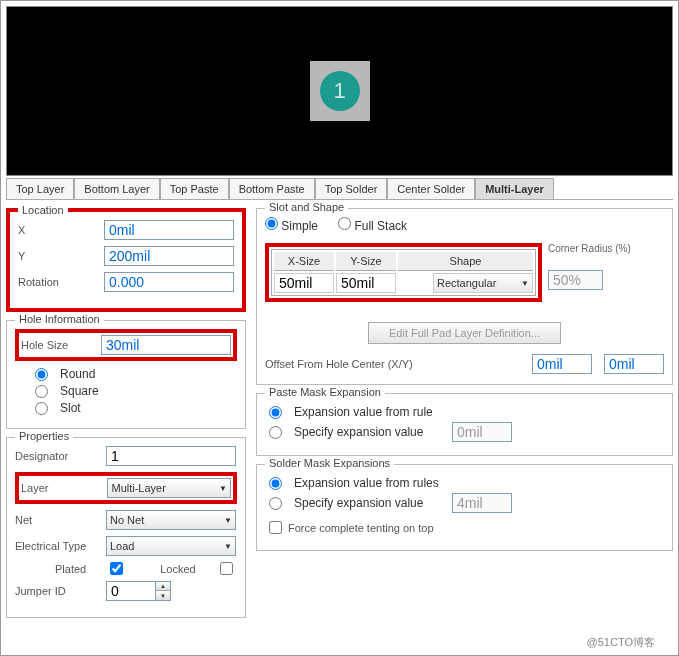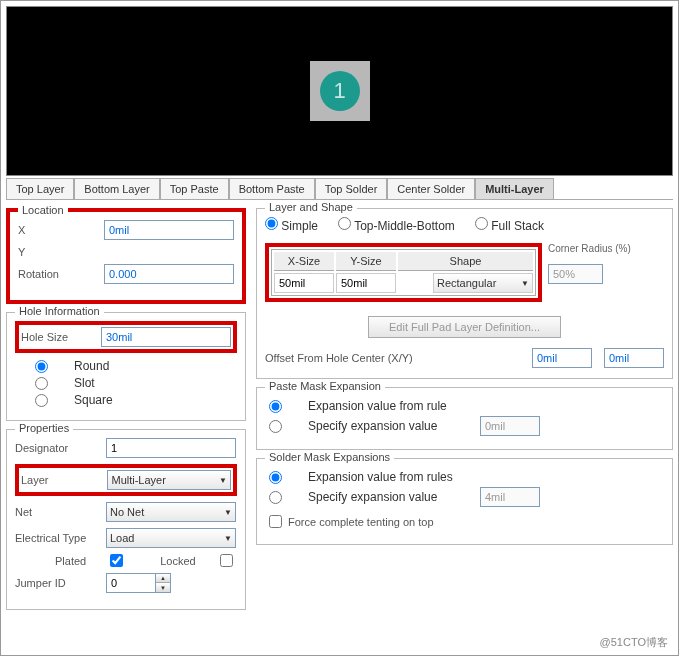--- a/index.html
+++ b/index.html
@@ -12,51 +12,51 @@
     .layer-tab { padding: 4px 9px; border: 1px solid #aaa; border-bottom: none; background: #f5f5f5; cursor: pointer; font-size: 11px; margin-right: 0px; }
     .layer-tab.active { background: #ddd; font-weight: bold; }
     .content { display: flex; gap: 10px; margin-top: 8px; }
     .left-col { width: 240px; }
     .right-col { flex: 1; }
     .group { border: 1px solid #bbb; margin-bottom: 8px; padding: 8px 8px 10px 8px; position: relative; }
     .group-legend { position: absolute; top: -8px; left: 8px; background: #fff; padding: 0 4px; font-size: 11px; color: #444; }
     .form-row { display: flex; align-items: center; margin-bottom: 6px; gap: 6px; }
     .form-row label { width: 85px; font-size: 11px; color: #555; }
     .form-row .label-wide { width: 90px; }
-    input[type="text"] { border: 1px solid #7f9db9; padding: 2px 4px; font-size: 11px; height: 20px; font-family: inherit; }
+    input[type="text"] { border: 1px solid #7f9db9; padding: 2px 4px; font-size: 14px; height: 20px; font-family: inherit; }
     input[type="text"].blue { color: #0066dd; }
     input.w-full { width: 130px; }
-    .radio-row { display: flex; align-items: center; margin: 3px 0; gap: 22px; padding-left: 20px; }
+    .radio-row { display: flex; align-items: center; margin: 3px 0; gap: 8px; padding-left: 20px; }
     .radio-row input { margin-right: 4px; }
     .hl-red { border: 4px solid #d40000; }
     .hl-red-thin { border: 4px solid #d40000; }
     .dropdown { border: 1px solid #7f9db9; height: 20px; width: 130px; font-size: 11px; padding: 0 3px; display: flex; align-items: center; justify-content: space-between; background: linear-gradient(#fff,#e8e8e8); }
     .dropdown .arrow { font-size: 8px; }
     .checkbox-row { display: flex; align-items: center; gap: 6px; margin-bottom: 6px; }
     .checkbox-row label { font-size: 11px; color: #555; }
     .stepper { display: flex; align-items: center; }
     .stepper input { width: 50px; }
     .stepper .spins { display: flex; flex-direction: column; border: 1px solid #7f9db9; border-left: none; height: 20px; }
     .stepper .spin { width: 14px; height: 9px; background: linear-gradient(#fff,#ddd); border-bottom: 1px solid #aaa; display: flex; align-items: center; justify-content: center; font-size: 6px; cursor: pointer; }
     .spin:last-child { border-bottom: none; }
     .shape-row { display: flex; gap: 20px; margin-bottom: 10px; align-items: flex-end; }
     .table-wrap { display: flex; gap: 6px; align-items: flex-start; }
     .shape-table { border: 1px solid #aaa; }
     .shape-table th { font-weight: normal; text-align: center; padding: 3px 6px; font-size: 11px; background: #eee; border-bottom: 1px solid #aaa; }
     .shape-table td { padding: 0; }
     .shape-table input { border: 1px solid #ccc; width: 60px; border-radius: 0; }
     .shape-table .dropdown { width: 100px; border: 1px solid #ccc; margin-left: 35px; }
-    .corner-col { display: flex; flex-direction: column; gap: 10px; }
+    .corner-col { display: flex; flex-direction: column; gap: 16px; }
     .corner-col label { font-size: 10px; color: #666; }
     .corner-col input { width: 55px; color: #999; }
-    .edit-btn { display: block; margin: 14px auto 10px; padding: 4px 20px; border: 1px solid #aaa; background: linear-gradient(#fcfcfc,#e5e5e5); color: #999; font-size: 11px; cursor: pointer; }
+    .edit-btn { display: block; margin: 20px auto 10px; padding: 4px 20px; border: 1px solid #aaa; background: linear-gradient(#fcfcfc,#e5e5e5); color: #999; font-size: 11px; cursor: pointer; }
     .offset-row { display: flex; align-items: center; gap: 12px; margin-top: 8px; }
     .offset-row label { font-size: 11px; color: #555; flex: 1; }
     .offset-row input { width: 60px; }
-    .watermark { position: absolute; bottom: 6px; right: 11px; color: #888; font-size: 11px; }
+    .watermark { position: absolute; bottom: 6px; right: 24px; color: #888; font-size: 11px; }
   </style>
 </head>
 <body>
 
 <div class="main-window">
   <div class="preview-area">
     <div class="pad-preview">
       <div class="pad-circle">
           <span>1</span>
         </div>
@@ -76,44 +76,45 @@
   <div class="content">
     <div class="left-col">
       <div class="group hl-red">
         <span class="group-legend">Location</span>
         <div class="form-row">
           <label>X</label>
           <input type="text" class="blue w-full" value="0mil" style="">
         </div>
         <div class="form-row">
           <label>Y</label>
+          <input type="text" class="blue w-full" value="200mil" style="">
         </div>
         <div class="form-row">
           <label>Rotation</label>
           <input type="text" class="blue w-full" value="0.000" style="">
         </div>
       </div>
 
       <div class="group">
         <span class="group-legend">Hole Information</span>
         <div class="form-row hl-red-thin" style="padding:2px;">
           <label class="label-wide">Hole Size</label>
           <input type="text" class="blue w-full" value="30mil" style="">
         </div>
         <div class="radio-row">
           <input type="radio" name="holeshape" checked="" style="">
           <label>Round</label>
         </div>
         <div class="radio-row">
           <input type="radio" name="holeshape" style="">
-          <label>Slot</label>
+          <label>Square</label>
         </div>
         <div class="radio-row">
           <input type="radio" name="holeshape" style="">
-          <label>Square</label>
+          <label>Slot</label>
         </div>
       </div>
 
       <div class="group">
         <span class="group-legend">Properties</span>
         <div class="form-row">
           <label>Designator</label>
           <input type="text" class="w-full" value="1" style="">
         </div>
         <div class="form-row hl-red-thin" style="padding:2px;">
@@ -151,24 +152,23 @@
                 <div class="spin">▲</div>
                 <div class="spin">▼</div>
               </div>
           </div>
         </div>
       </div>
     </div>
 
     <div class="right-col">
       <div class="group">
-        <span class="group-legend">Layer and Shape</span>
+        <span class="group-legend">Slot and Shape</span>
         <div class="shape-row">
           <span><input type="radio" name="ssmode" checked="" style=""> <label>Simple</label></span>
-          <span><input type="radio" name="ssmode" style=""> <label>Top-Middle-Bottom</label></span>
           <span><input type="radio" name="ssmode" style=""> <label>Full Stack</label></span>
         </div>
         <div class="table-wrap">
           <div class="hl-red-thin" style="padding:2px;">
             <table class="shape-table">
               <tbody>
                   <tr>
                 <th>X-Size</th>
                 <th>Y-Size</th>
                 <th>Shape</th>

